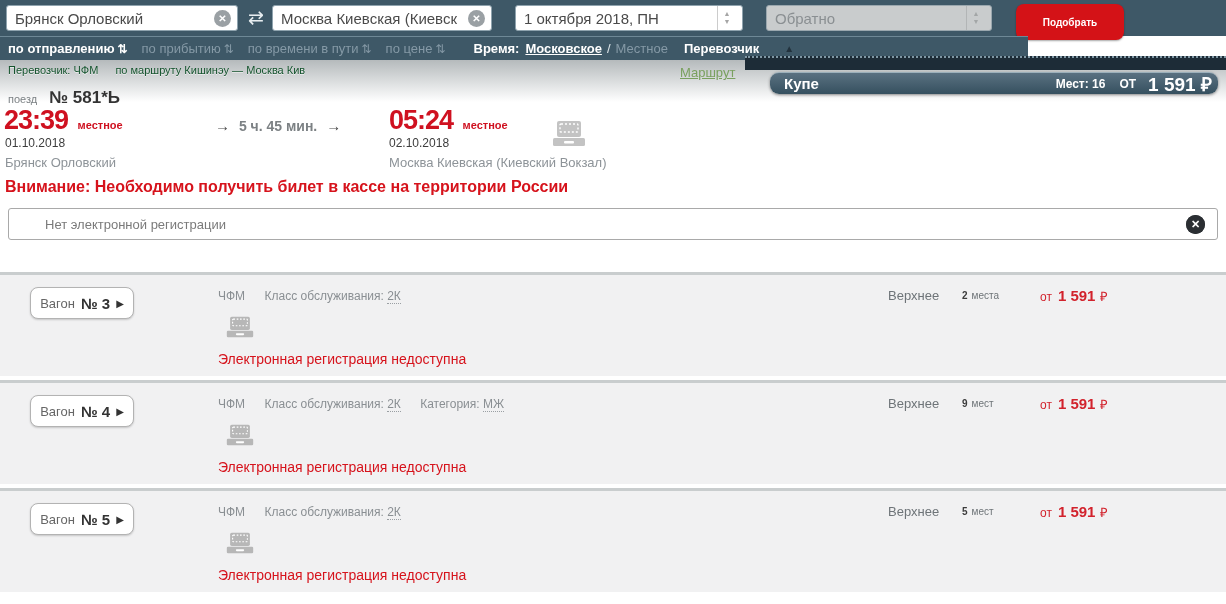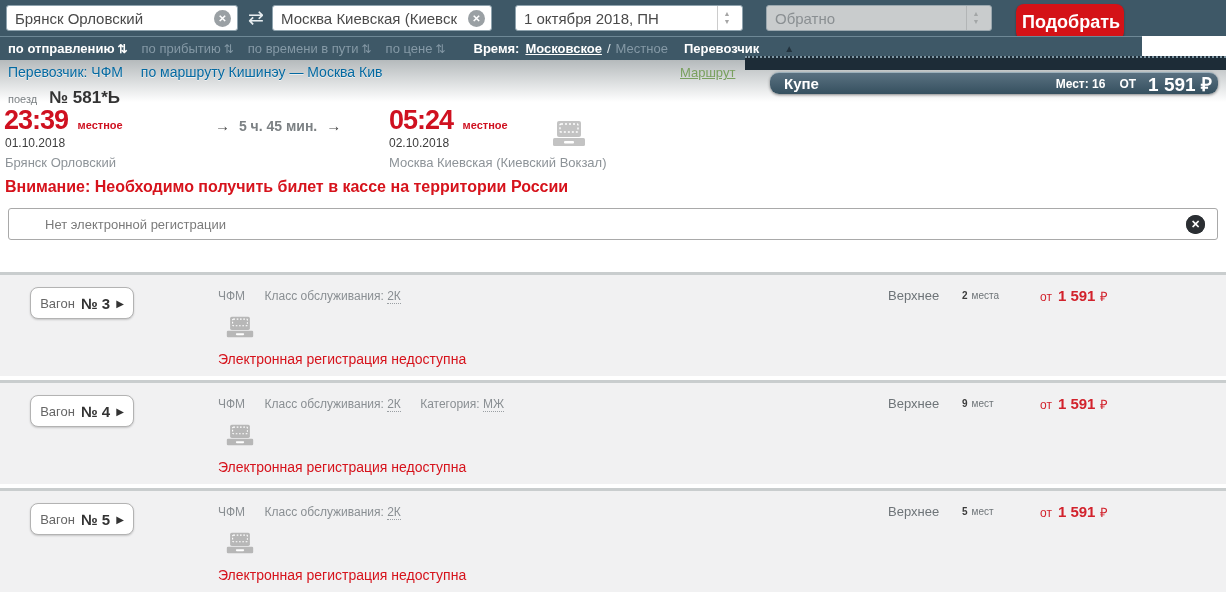--- a/index.html
+++ b/index.html
@@ -12,39 +12,39 @@
        box-sizing:border-box;display:flex;align-items:center;font-size:15px;color:#4a4a4a;padding:0 6px 0 8px;}
   .inp .val{flex:1;white-space:nowrap;overflow:hidden;}
   .clear-btn{width:17px;height:17px;border-radius:50%;background:#9aa0a4;color:#fff;font-size:10px;line-height:17px;
        text-align:center;flex:0 0 auto;cursor:pointer;font-weight:bold;}
   .swap{position:absolute;left:243px;top:5px;width:26px;height:26px;color:#e8eef1;font-size:19px;line-height:26px;text-align:center;cursor:pointer;}
   .spinner{flex:0 0 auto;width:18px;height:24px;border-left:1px solid #ccc;margin-left:4px;display:flex;flex-direction:column;
        align-items:center;justify-content:center;color:#a5a5a5;font-size:7px;line-height:8px;}
   .inp.disabled{background:#c9cccd;border-color:#9aa7ae;color:#8a8f92;}
   .inp.disabled .spinner{border-left-color:#b2b5b6;color:#a3a6a7;}
   .submit-btn{position:absolute;left:1016px;top:4px;width:108px;height:36px;background:#d41217;border:none;border-radius:8px;
-       color:#fff;font-weight:bold;font-size:18px;cursor:pointer;font-family:"Liberation Sans",sans-serif;box-shadow:0 1px 2px rgba(0,0,0,.35);}
-
-  
-  .sortbar{position:absolute;left:0;top:36px;width:1142px;height:24px;background:#3e5867;border-top:1px solid #6e8896;
+       color:#fff;font-weight:bold;font-size:10px;cursor:pointer;font-family:"Liberation Sans",sans-serif;box-shadow:0 1px 2px rgba(0,0,0,.35);}
+
+  
+  .sortbar{position:absolute;left:0;top:36px;width:1028px;height:24px;background:#3e5867;border-top:1px solid #6e8896;
        box-sizing:border-box;display:flex;align-items:center;font-size:13px;color:#8599a6;padding-left:8px;}
   .sortopt{display:flex;align-items:center;margin-right:14px;cursor:pointer;white-space:nowrap;}
   .sortopt .glyph{font-size:12px;margin-left:3px;}
   .sortopt.active{color:#fff;font-weight:bold;}
   .time-group{margin-left:14px;display:flex;align-items:flex-end;white-space:nowrap;}
   .time-label{color:#fff;font-weight:bold;margin-right:6px;}
   .time-msk{color:#fff;font-weight:bold;text-decoration:underline;cursor:pointer;}
   .time-sep{color:#dfe6ea;margin:0 5px;}
   .time-loc{color:#8599a6;cursor:pointer;}
   .carrier-sort{margin-left:16px;color:#fff;font-weight:bold;display:flex;align-items:center;cursor:pointer;white-space:nowrap;gap:21px;}
   .carrier-sort .glyph{color:#22323d;font-size:10px;margin-left:4px;}
 
   
   .card-grad{position:absolute;left:0;top:60px;width:1226px;height:42px;background:linear-gradient(#b5babc,#ffffff);}
-  .carrier-line{position:absolute;left:8px;top:64px;font-size:14px;color:#0369a1;text-shadow:0 1px 0 rgba(255,255,255,.6);white-space:nowrap;}
+  .carrier-line{position:absolute;left:8px;top:64px;font-size:11px;color:#14532d;text-shadow:0 1px 0 rgba(255,255,255,.6);white-space:nowrap;}
   .carrier-line .route{margin-left:14px;}
   .route-link{position:absolute;left:680px;top:65px;font-size:13px;color:#79a05e;text-decoration:underline;cursor:pointer;}
   .train-num-row{position:absolute;left:8px;top:88px;display:flex;align-items:baseline;}
   .train-word{font-size:11px;color:#7c8184;margin-right:12px;}
   .train-num{font-size:17px;font-weight:bold;color:#333;}
   .timeblock{position:absolute;top:105px;}
   .timeblock .t{font-size:27px;font-weight:bold;color:#cf1120;letter-spacing:-1px;}
   .timeblock .tz{font-size:11px;font-weight:bold;color:#cf1120;margin-left:5px;}
   .dep{left:4px;} .arr{left:389px;}
   .dateblock{position:absolute;top:136px;font-size:12px;font-weight:normal;color:#3d3d3d;}

